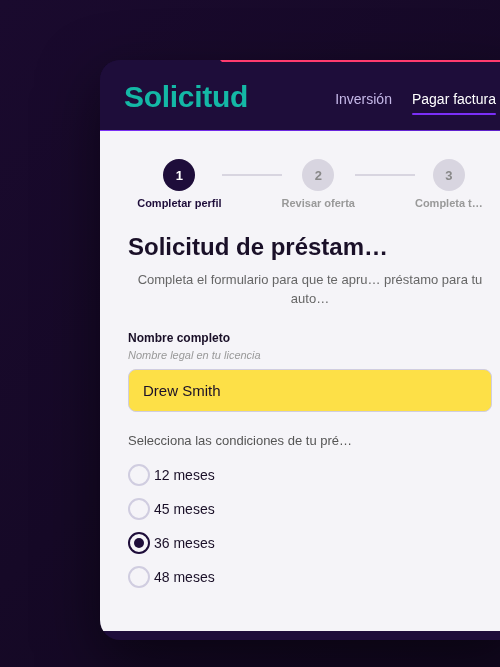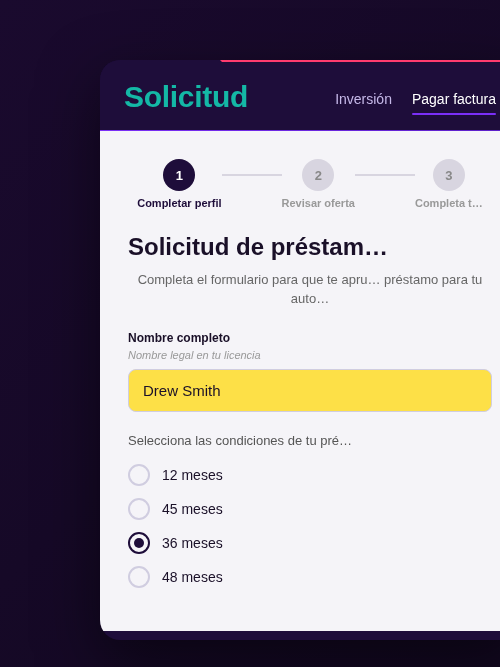--- a/index.html
+++ b/index.html
@@ -224,21 +224,21 @@
 
     .radio-group {
       display: flex;
       flex-direction: column;
       gap: 12px;
     }
 
     .radio-item {
       display: flex;
       align-items: center;
-      gap: 12px;
+      gap: 4px;
       cursor: pointer;
     }
 
     .radio-outer {
       width: 22px;
       height: 22px;
       border-radius: 50%;
       border: 2px solid #d0cde0;
       display: flex;
       align-items: center;

